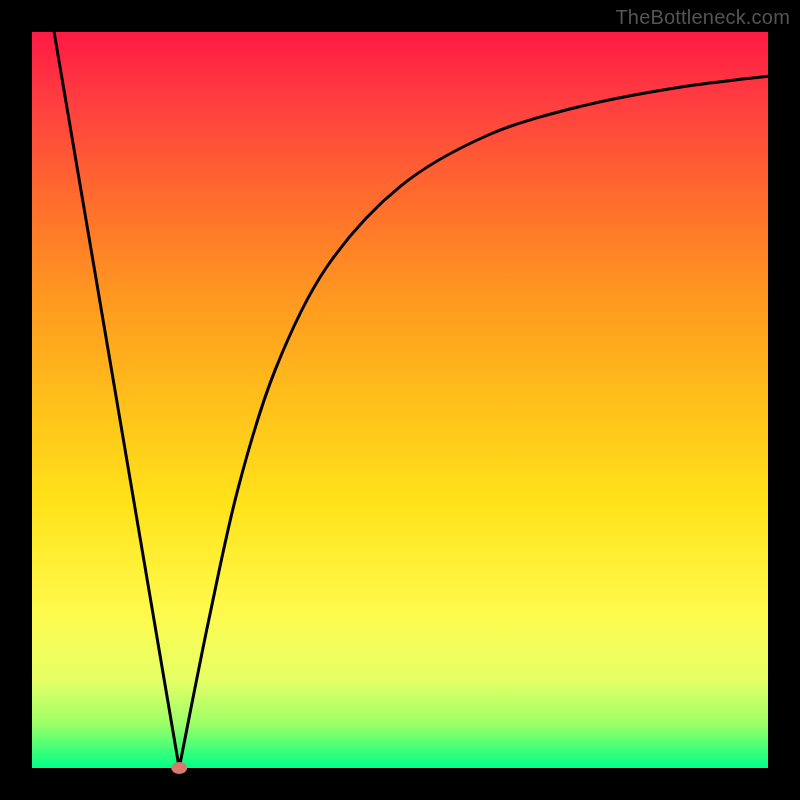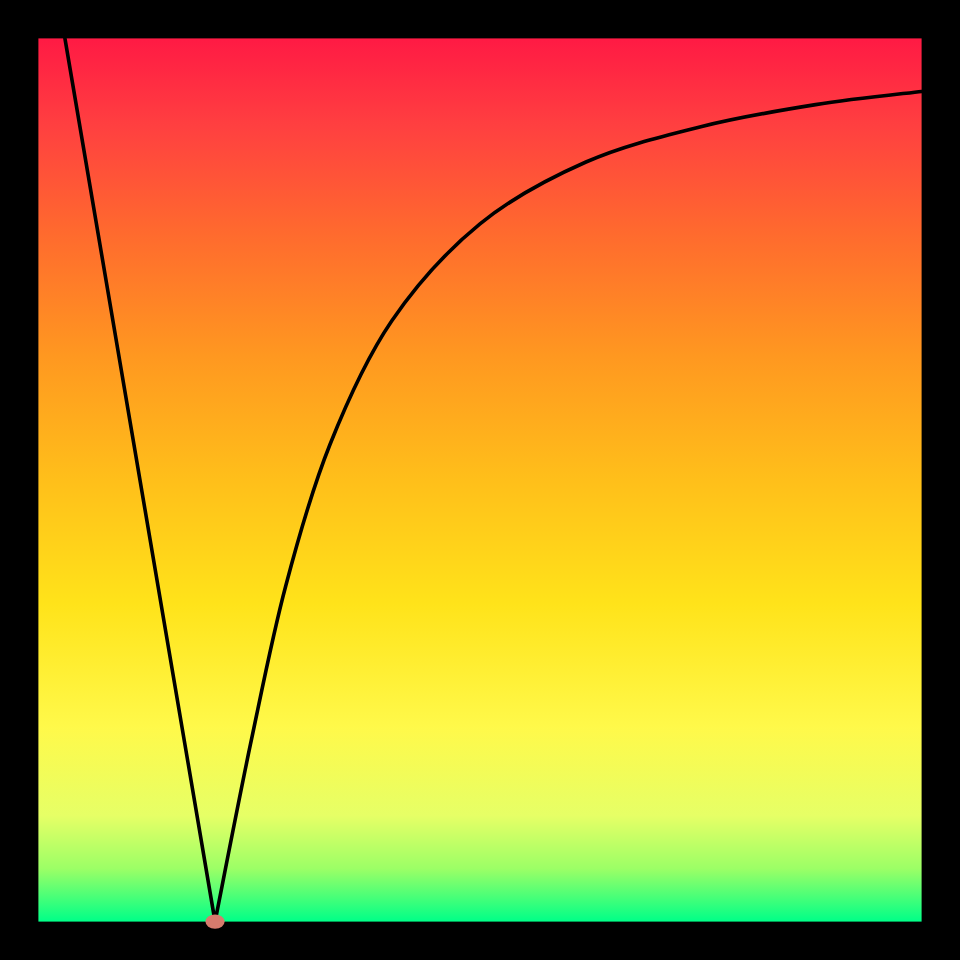--- a/index.html
+++ b/index.html
@@ -60,13 +60,14 @@
 </head>
 <body>
 
 <div class="frame">
   <div class="plot">
     <svg class="curve" viewBox="0 0 736 736" preserveAspectRatio="none">
       <path id="curve-path" fill="none" stroke="#000" stroke-width="3" stroke-linecap="round" d="M 22.1 0.0 L 147.2 736.0 C 152.1 711.5, 166.8 635.4, 176.6 588.8 C 186.5 542.2, 195.0 498.0, 206.1 456.3 C 217.1 414.6, 228.2 375.4, 242.9 338.6 C 257.6 301.8, 273.5 266.2, 294.4 235.5 C 315.3 204.9, 341.0 176.6, 368.0 154.6 C 395.0 132.5, 425.7 116.5, 456.3 103.0 C 487.0 89.5, 520.1 81.6, 552.0 73.6 C 583.9 65.6, 617.0 60.1, 647.7 55.2 C 678.3 50.3, 721.3 46.0, 736.0 44.2"></path>
       <ellipse id="min-marker" class="min-dot" rx="8" ry="6" cx="147.2" cy="736.0"></ellipse>
     </svg>
   </div>
+  <div class="attribution">TheBottleneck.com</div>
 </div>
 
 </body></html>

